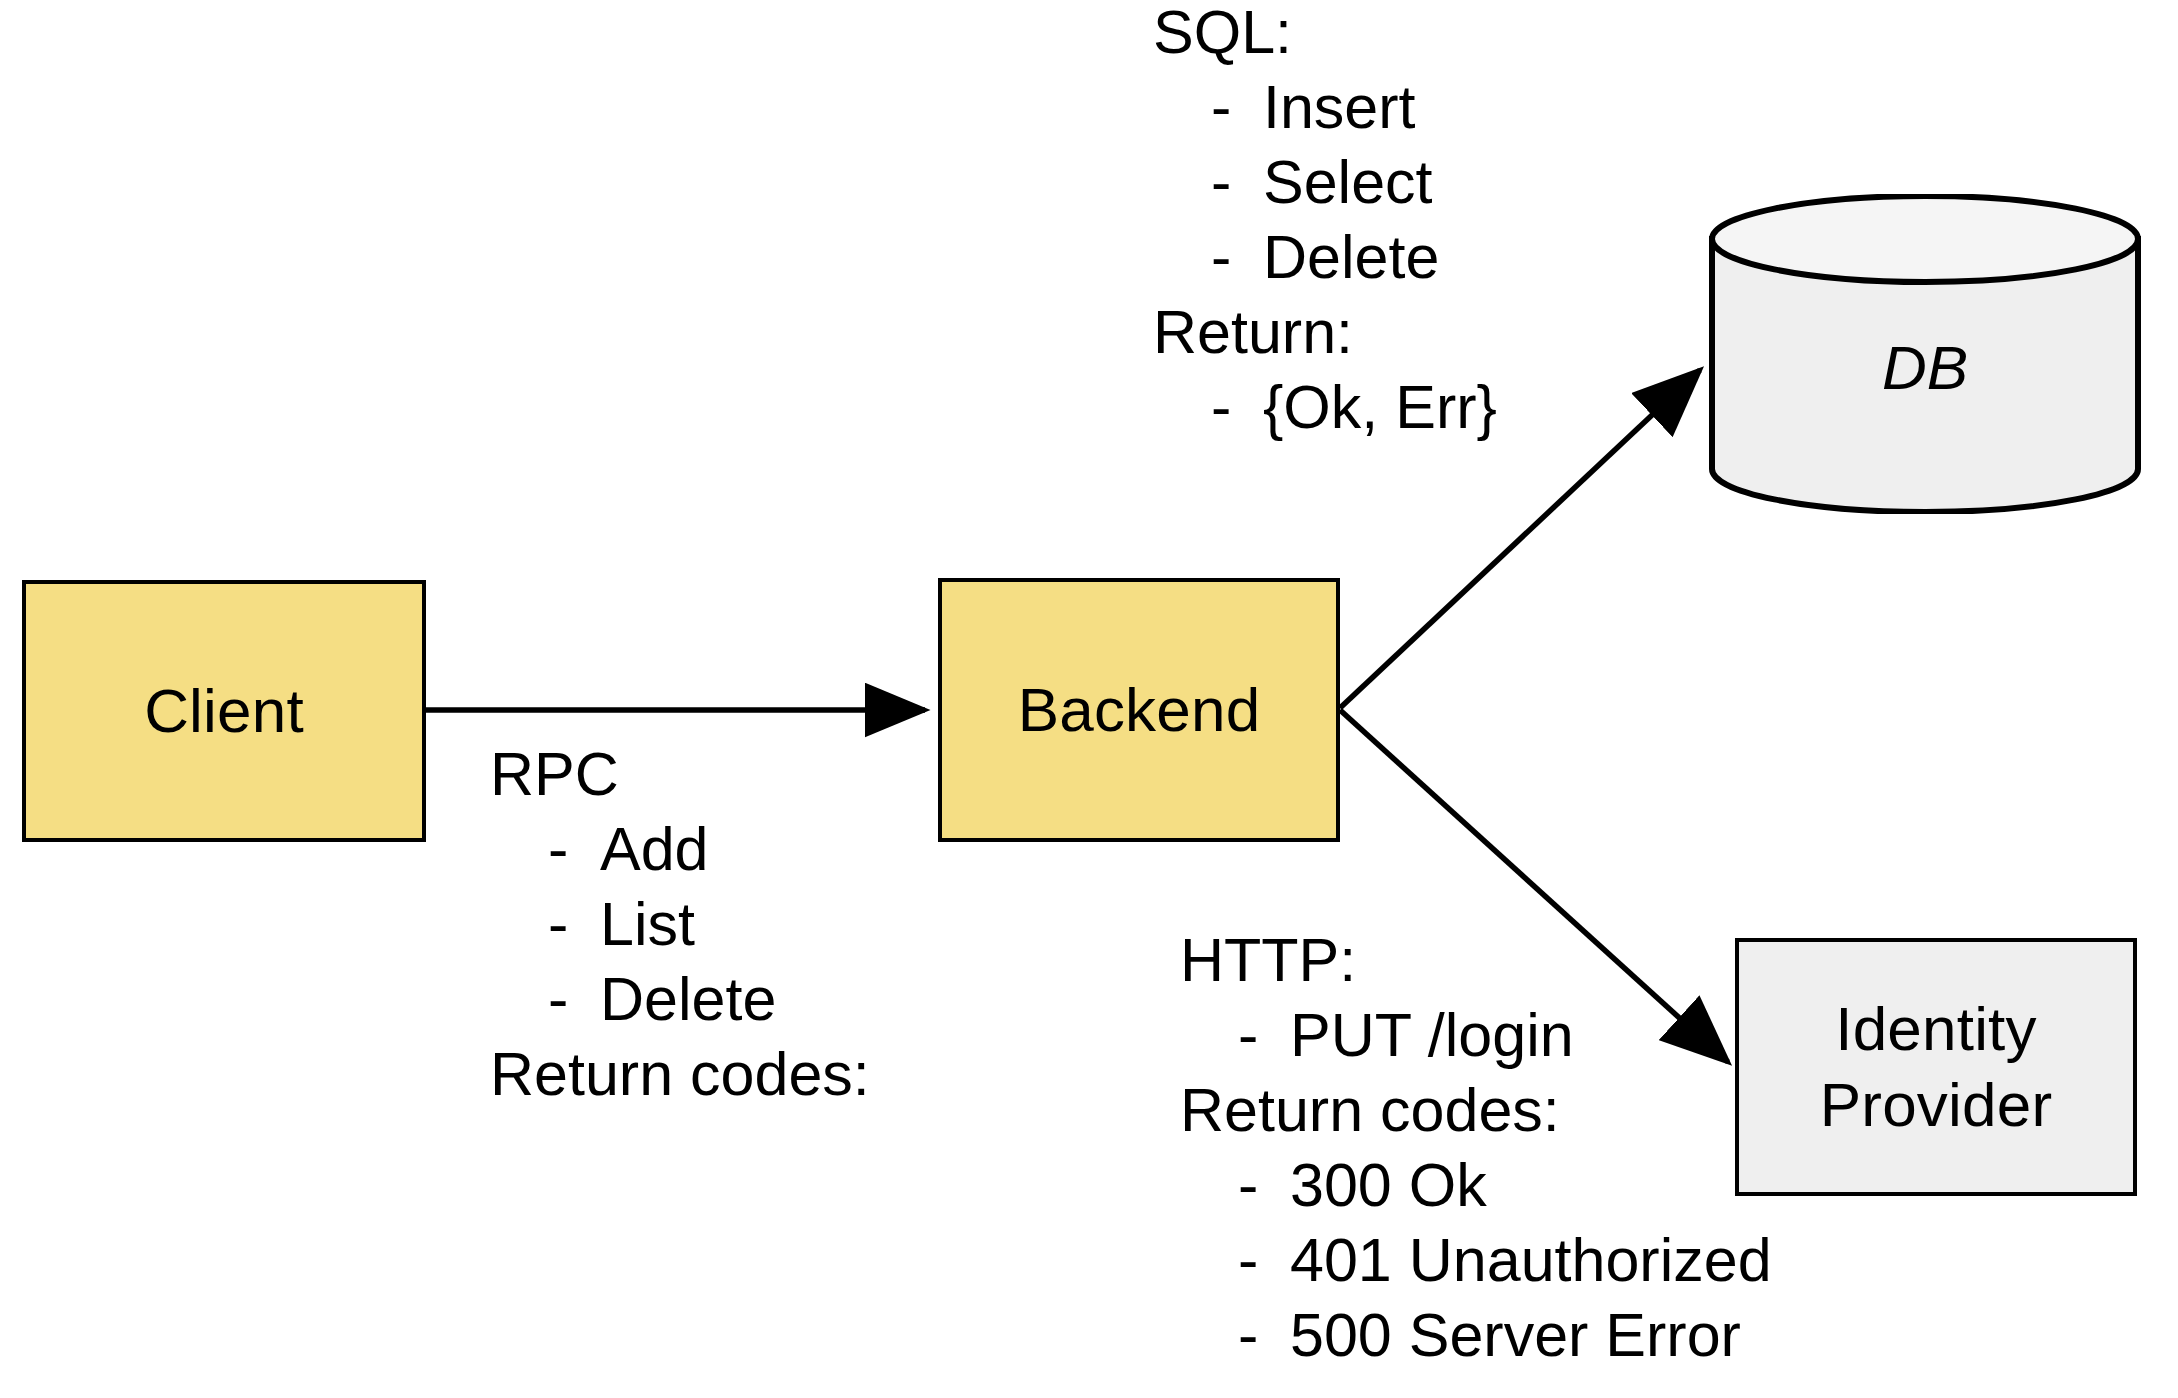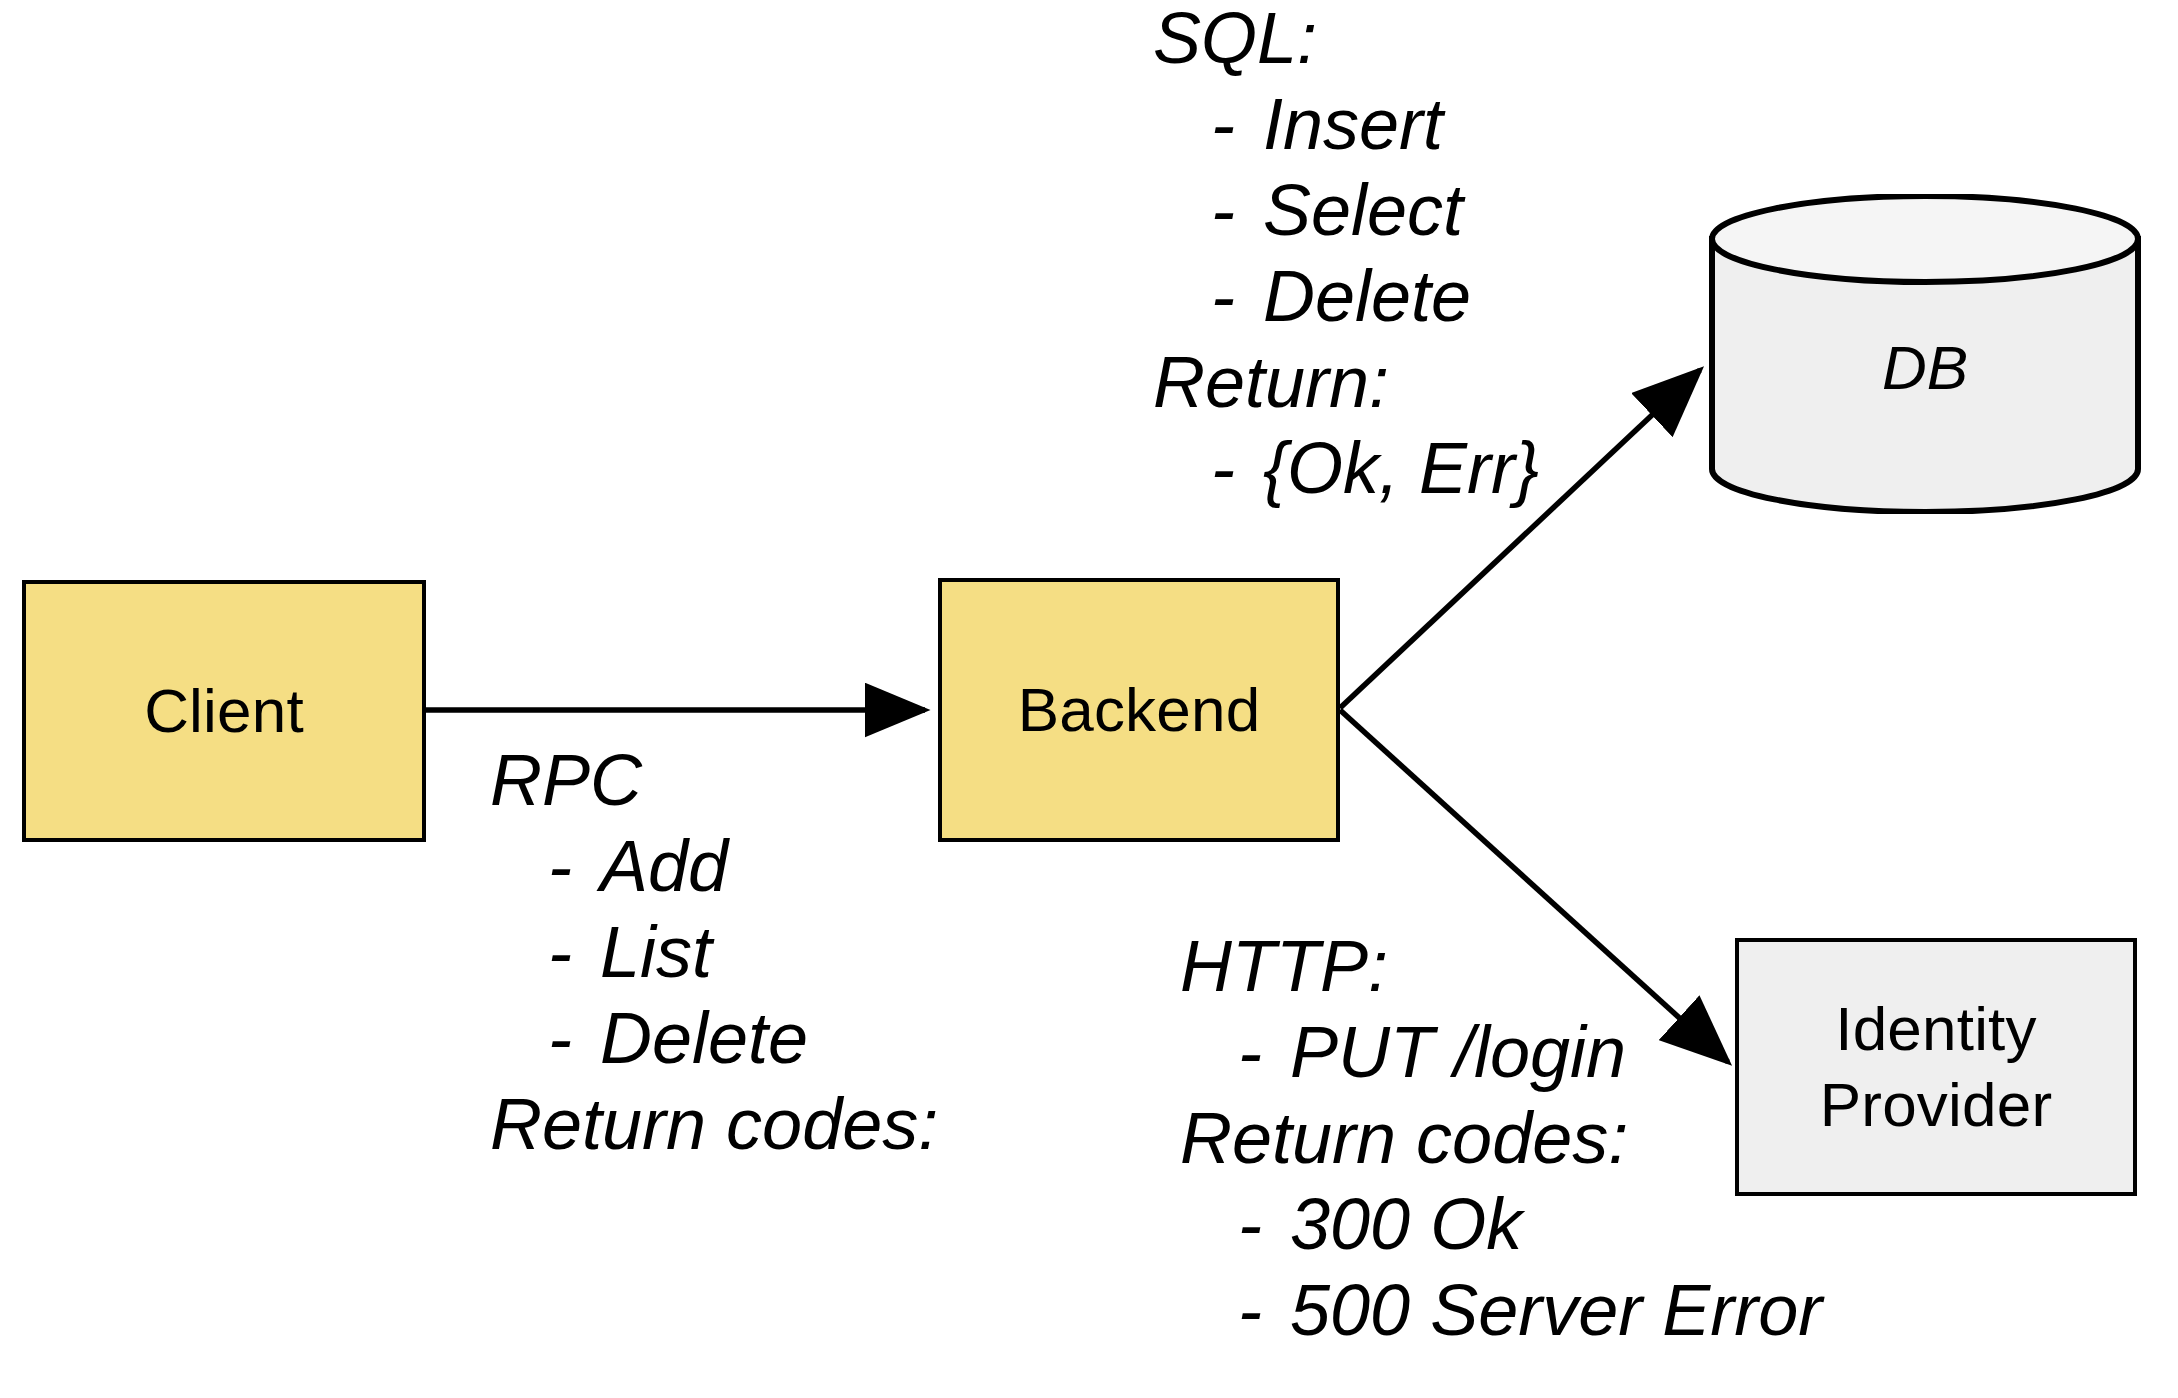--- a/index.html
+++ b/index.html
@@ -74,24 +74,23 @@
     position: absolute;
     left: 0; top: 0;
     width: 2178px;
     height: 1398px;
     pointer-events: none;
   }
 
   
   .ann {
     position: absolute;
-    font-size: 72px;
+    font-size: 61px;
     line-height: 1.0;
     white-space: nowrap;
-    font-style: italic;
   }
   .ann .hdr {
     display: block;
     margin-bottom: 14px;
   }
   .ann .bullets {
     margin: 0;
     padding: 0;
     list-style: none;
   }
@@ -189,17 +188,18 @@
   </div>
 
   <div class="ann" id="ann-http">
     <span class="hdr">HTTP:</span>
     <ul class="bullets">
       <li><span class="dash">-</span><span>PUT /login</span></li>
     </ul>
     <span class="hdr">Return codes:</span>
     <ul class="bullets">
       <li><span class="dash">-</span><span>300 Ok</span></li>
+      <li><span class="dash">-</span><span>401 Unauthorized</span></li>
       <li><span class="dash">-</span><span>500 Server Error</span></li>
     </ul>
   </div>
 
 </div>
 
 </body></html>

